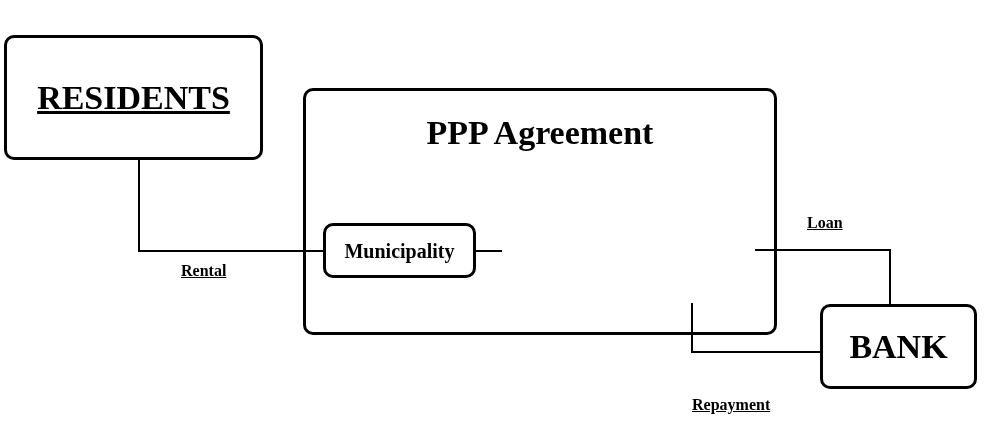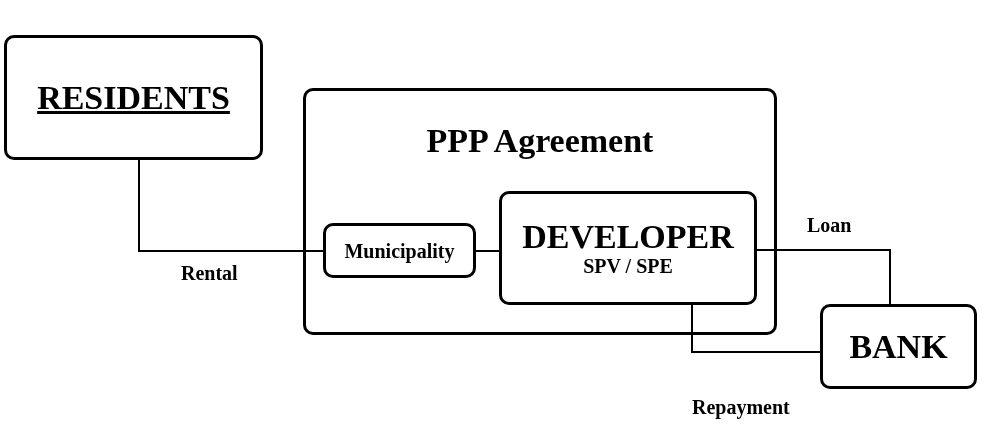--- a/index.html
+++ b/index.html
@@ -40,30 +40,31 @@
     line-height: 1.1;
     white-space: nowrap;
   }
   .line {
     position: absolute;
     background: #000000;
   }
   .edge-label {
     position: absolute;
     font-weight: bold;
-    font-size: 20px;
+    font-size: 16px;
     line-height: 1;
     white-space: nowrap;
+    text-decoration: underline;
   }
   
   #residents-box { left: 4px;  top: 35px;  width: 259px; height: 125px; text-decoration: underline; }
   
   #ppp-box       { left: 303px; top: 88px;  width: 474px; height: 247px;
                    align-items: flex-start; }
-  #ppp-title     { margin-top: 32px; }
+  #ppp-title     { margin-top: 24px; }
   
   #municipality-box { left: 323px; top: 223px; width: 153px; height: 55px; }
   
   #developer-box { left: 499px; top: 191px; width: 258px; height: 114px;
                    flex-direction: column; }
   
   #bank-box      { left: 820px; top: 304px; width: 157px; height: 85px; }
 
   
   #rental-line-v    { left: 138px; top: 158px; width: 2px;   height: 94px; }
@@ -97,24 +98,20 @@
   <div class="line" id="repayment-line-h"></div>
 
   <div class="box" id="residents-box">
     <div class="big-label">RESIDENTS</div>
   </div>
 
   <div class="box" id="municipality-box">
     <div class="small-label">Municipality</div>
   </div>
 
-  <div class="box" id="developer-box">
-    <div class="big-label">DEVELOPER</div>
-    <div class="small-label">SPV / SPE</div>
-  </div>
 
   <div class="box" id="bank-box">
     <div class="big-label">BANK</div>
   </div>
 
   <div class="edge-label" id="rental-label">Rental</div>
   <div class="edge-label" id="loan-label">Loan</div>
   <div class="edge-label" id="repayment-label">Repayment</div>
 
 </div>

